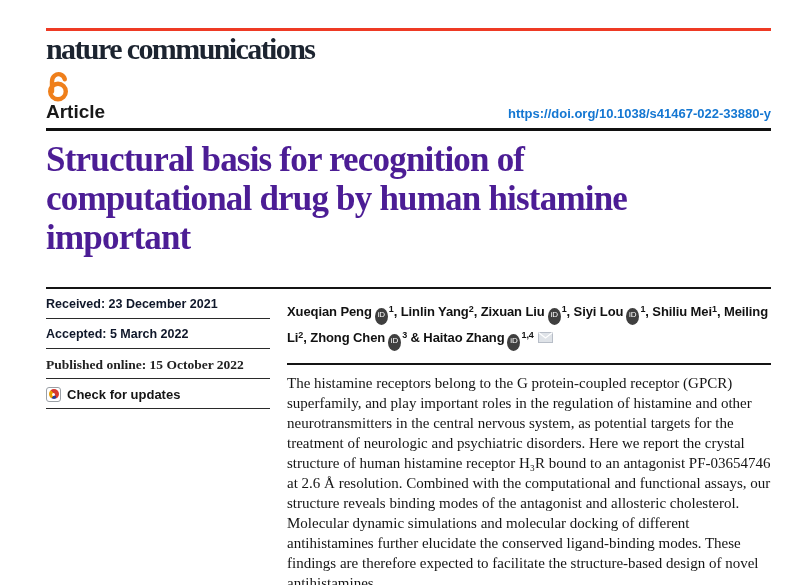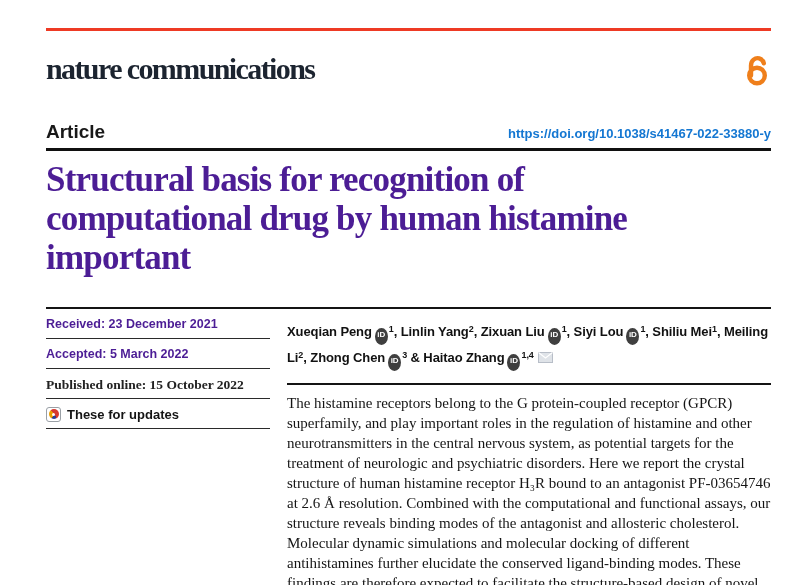--- a/index.html
+++ b/index.html
@@ -9,49 +9,49 @@
     --ink:#141414;
     --logo_ink:#1c2430;
     --envelope_gray:#c4cad2;
   }
   *{box-sizing:border-box;margin:0;padding:0;}
   html,body{width:799px;height:585px;overflow:hidden;background:#fff;}
   body{font-family:"Liberation Sans",sans-serif;color:var(--ink);}
   .page{width:799px;height:585px;padding:0 28px 0 46px;position:relative;}
 
   .redbar{margin-top:28px;height:3px;background:var(--brand_red);}
-  .masthead{display:flex;justify-content:space-between;align-items:flex-start;margin-top:20px;height:40px;}
+  .masthead{display:flex;justify-content:space-between;align-items:flex-start;margin-top:0;height:40px;flex-direction:column;}
   .journal-logo{font-family:"Liberation Serif","DejaVu Serif",serif;font-weight:700;font-size:30px;line-height:36px;letter-spacing:-1.6px;color:var(--logo_ink);}
   .oa-wrap{margin-top:2px;margin-right:2px;}
 
   .article-row{display:flex;justify-content:space-between;align-items:baseline;margin-top:32px;}
   .article-type{font-weight:700;font-size:19px;line-height:18px;color:#181818;}
   .doi{font-weight:700;font-size:13px;color:var(--link_blue);text-decoration:none;}
 
   .rule-heavy{margin-top:7px;height:2.5px;background:#101010;}
 
   .title{margin-top:9px;font-family:"Liberation Serif","DejaVu Serif",serif;font-weight:700;font-size:35px;line-height:39px;letter-spacing:-0.8px;color:#4c1d95;}
   .title .tline{display:block;}
 
   .rule-full{margin-top:30px;height:2px;background:#141414;}
 
   .columns{display:grid;grid-template-columns:224px 1fr;column-gap:17px;}
 
   .hist-row{border-bottom:1.5px solid #2a2a2a;padding:8px 0 6px;font-size:12.5px;line-height:15px;}
-  .bold-row{font-weight:700;color:#4c1d95;}
+  .bold-row{font-weight:700;color:#0f172a;}
   .serif-row{font-family:"Liberation Serif","DejaVu Serif",serif;font-weight:700;font-size:13.5px;color:#222;}
   .check-row{display:flex;align-items:center;gap:6px;font-weight:700;font-size:13px;cursor:pointer;}
 
   .crossmark{width:15px;height:15px;border:1px solid #9aa0a6;border-radius:3px;background:#fff;display:inline-flex;align-items:center;justify-content:center;flex:0 0 auto;}
   .cm-circle{width:10px;height:10px;border-radius:50%;background:conic-gradient(from 210deg,#e89c00 0 30%,#d63a2f 30% 82%,#2b3f92 82% 100%);position:relative;}
   .cm-circle::after{content:"";position:absolute;left:3.5px;top:3.5px;width:3px;height:3px;border-radius:50%;background:#fff;}
 
   .authors{padding-top:10px;font-size:13px;font-weight:700;line-height:20px;color:#111;letter-spacing:-0.1px;}
   .authors sup{font-size:9px;font-weight:700;vertical-align:4px;}
-  .orcid{display:inline-block;width:13px;height:17px;border-radius:50%;background:#3f3f3f;color:#fff;font-size:8px;font-weight:700;text-align:center;line-height:13px;margin:0 1px 0 3px;vertical-align:-1px;letter-spacing:0;cursor:pointer;}
+  .orcid{display:inline-block;width:13px;height:17px;border-radius:50%;background:#3f3f3f;color:#fff;font-size:8px;font-weight:400;text-align:center;line-height:13px;margin:0 1px 0 3px;vertical-align:-1px;letter-spacing:0;cursor:pointer;}
   .email-icon{display:inline-block;margin-left:4px;vertical-align:-1px;cursor:pointer;}
 
   .rule-abs{margin-top:12px;height:2px;background:#141414;}
   .abstract{margin-top:8px;font-family:"Liberation Serif","DejaVu Serif",serif;font-size:15px;line-height:20px;color:#151515;}
 </style>
 </head>
 <body>
 
 <div class="page">
 
@@ -91,21 +91,21 @@
       <div class="hist-row bold-row">
         <span>Accepted: 5 March 2022</span>
       </div>
       <div class="hist-row serif-row">
         <span>Published online: 15 October 2022</span>
       </div>
       <div class="hist-row check-row">
         <span class="crossmark">
             <span class="cm-circle"></span>
           </span>
-        <span>These for updates</span>
+        <span>Check for updates</span>
       </div>
     </div>
 
     <div class="right-col">
 
       <p class="authors"><span class="author"><span>Xueqian Peng</span><span class="orcid">iD</span><sup>1</sup><span>, </span></span><span class="author"><span>Linlin Yang</span><sup>2</sup><span>, </span></span><span class="author"><span>Zixuan Liu</span><span class="orcid">iD</span><sup>1</sup><span>, </span></span><span class="author"><span>Siyi Lou</span><span class="orcid">iD</span><sup>1</sup><span>, </span></span><span class="author"><span>Shiliu Mei</span><sup>1</sup><span>, </span></span><span class="author"><span>Meiling Li</span><sup>2</sup><span>, </span></span><span class="author"><span>Zhong Chen</span><span class="orcid">iD</span><sup>3</sup><span> &amp; </span></span><span class="author"><span>Haitao Zhang</span><span class="orcid">iD</span><sup>1,4</sup><span class="email-icon"><svg width="15" height="11" viewBox="0 0 15 11" aria-hidden="true">
                 <rect x="0.5" y="0.5" width="14" height="10" fill="#dfe3e8" stroke="#b8bec8"></rect>
                 <path d="M0.5 0.5 L7.5 6 L14.5 0.5" fill="none" stroke="#ffffff" stroke-width="1.2"></path>
               </svg></span></span></p>
 

